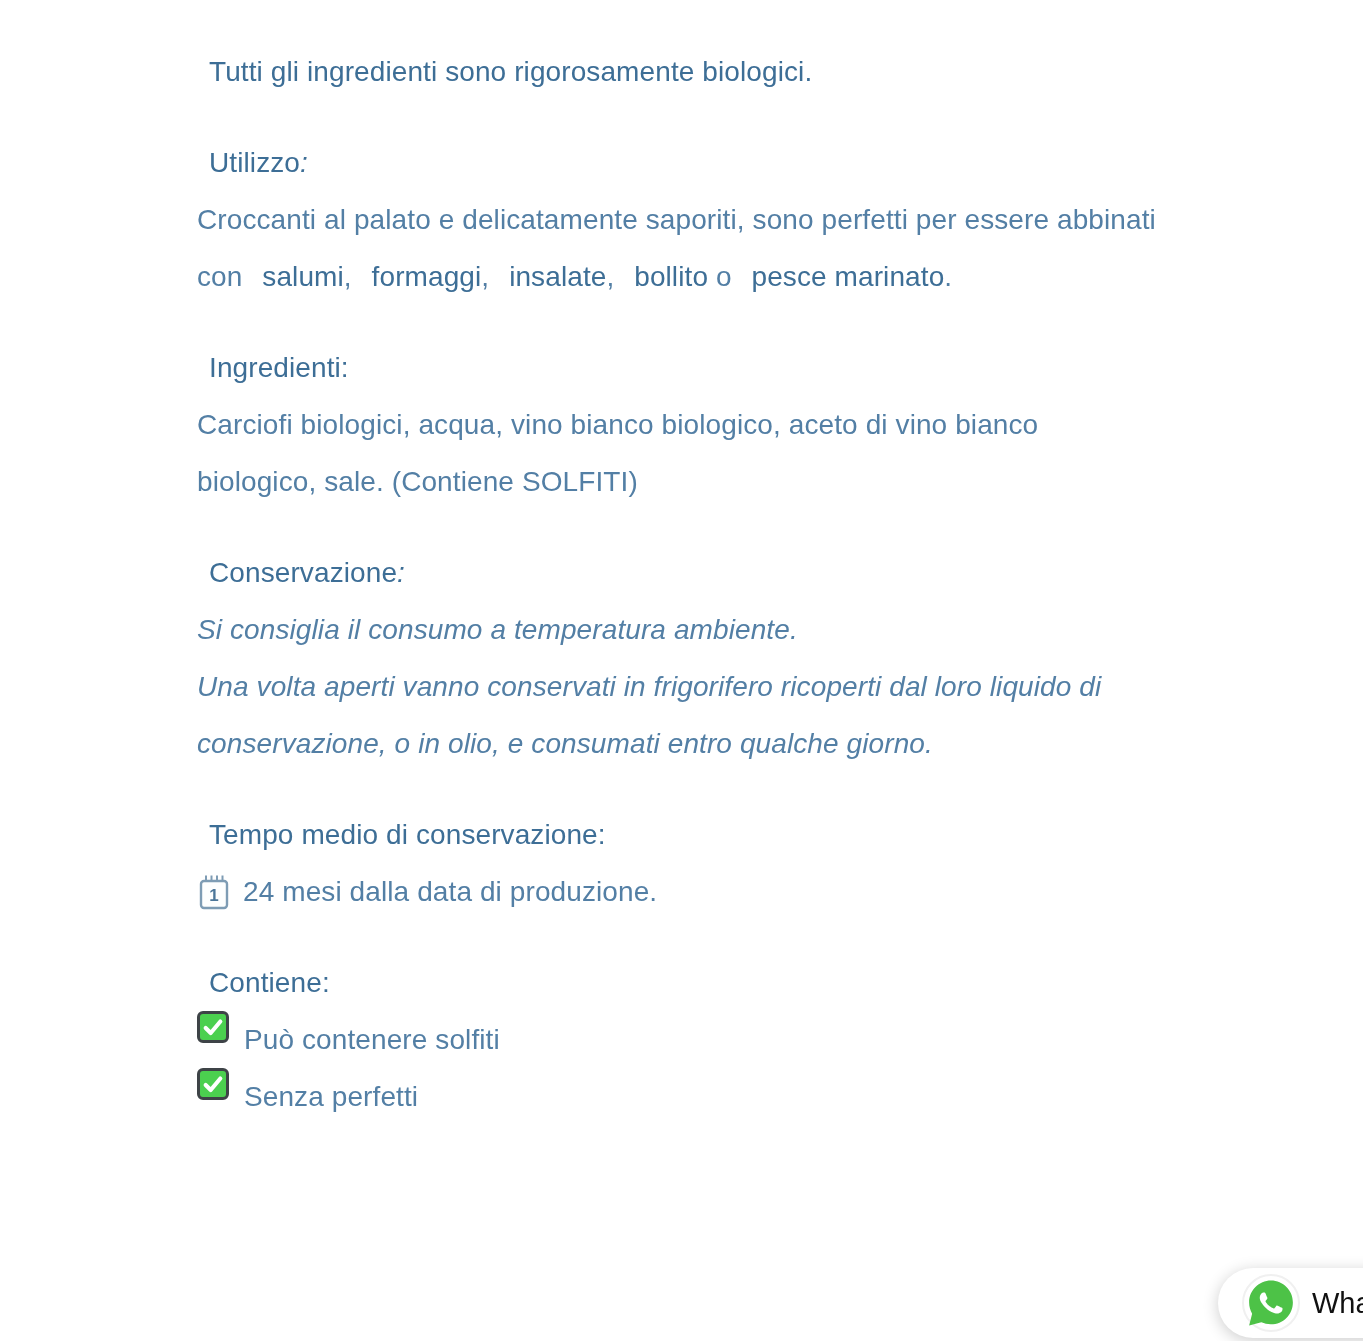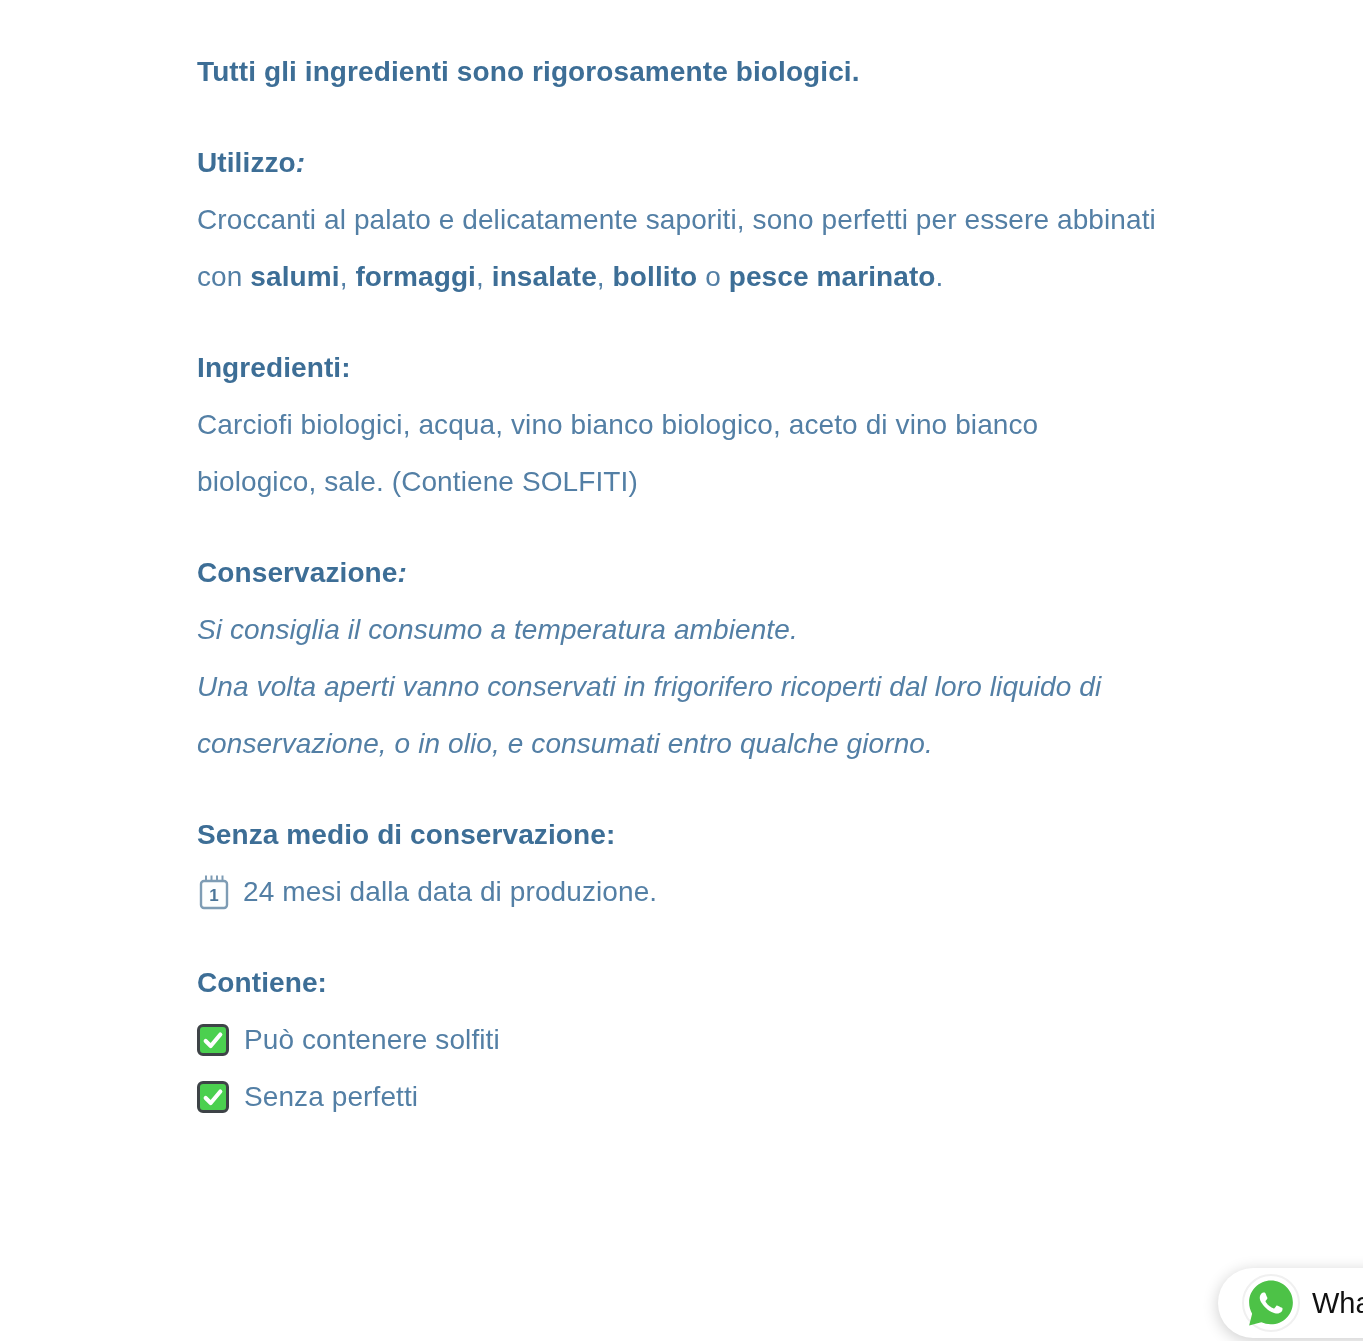--- a/index.html
+++ b/index.html
@@ -17,26 +17,26 @@
     width:1363px;height:1341px;overflow:hidden;position:relative;
     background:#ffffff;
     font-family:"Liberation Sans","DejaVu Sans",sans-serif;
   }
   .content{
     position:absolute;left:197px;top:43px;width:1125px;
     color:var(--body_text);
     font-size:28px;line-height:57px;letter-spacing:0.1px;
   }
   .content p{margin:0 0 34px 0;}
-  strong{color:var(--bold_text);font-weight:bold;}
+  strong{color:var(--bold_text);font-weight:normal;margin-left:12px;}
   strong .colon-italic{font-style:italic;}
   .storage-lines{font-style:italic;}
   .inline-line{display:flex;align-items:center;height:57px;}
   .calendar-icon{display:inline-flex;width:34px;height:38px;margin-right:12px;flex:0 0 auto;}
-  .allergen-item{display:flex;align-items:center;height:57px;}
+  .allergen-item{display:flex;align-items:flex-start;height:57px;}
   .check-icon{
     display:inline-flex;align-items:center;justify-content:center;
     width:32px;height:32px;box-sizing:border-box;flex:0 0 auto;
     background:var(--check_green);
     border:3px solid var(--check_border);
     border-radius:6px;margin-right:15px;
   }
   .check-icon svg{width:22px;height:22px;}
   
   .wa-pill{
@@ -77,21 +77,21 @@
     <strong>Ingredienti:</strong><br>
     <span>Carciofi biologici, acqua, vino bianco biologico, aceto di vino bianco<br>biologico, sale. (Contiene SOLFITI)</span>
   </p>
 
   <p>
     <strong><span>Conservazione</span><span class="colon-italic">:</span></strong><br>
     <span class="storage-lines">Si consiglia il consumo a temperatura ambiente.<br>Una volta aperti vanno conservati in frigorifero ricoperti dal loro liquido di<br>conservazione, o in olio, e consumati entro qualche giorno.</span>
   </p>
 
   <p>
-    <strong>Senza medio di conservazione:</strong>
+    <strong>Tempo medio di conservazione:</strong>
     <span class="inline-line">
       <span class="calendar-icon">
         <svg viewBox="0 0 34 38" xmlns="http://www.w3.org/2000/svg">
           <rect x="4" y="8" width="26" height="27" rx="3" fill="#fdfefe" stroke="#7e9cb4" stroke-width="2.4"></rect>
           <line x1="9" y1="2.5" x2="9" y2="9" stroke="#7e9cb4" stroke-width="2"></line>
           <line x1="14.5" y1="2.5" x2="14.5" y2="9" stroke="#7e9cb4" stroke-width="2"></line>
           <line x1="20" y1="2.5" x2="20" y2="9" stroke="#7e9cb4" stroke-width="2"></line>
           <line x1="25.5" y1="2.5" x2="25.5" y2="9" stroke="#7e9cb4" stroke-width="2"></line>
           <text x="17" y="28" text-anchor="middle" font-size="17" font-weight="bold" fill="#4c7699" font-family="Liberation Sans, DejaVu Sans, sans-serif">1</text>
         </svg>

